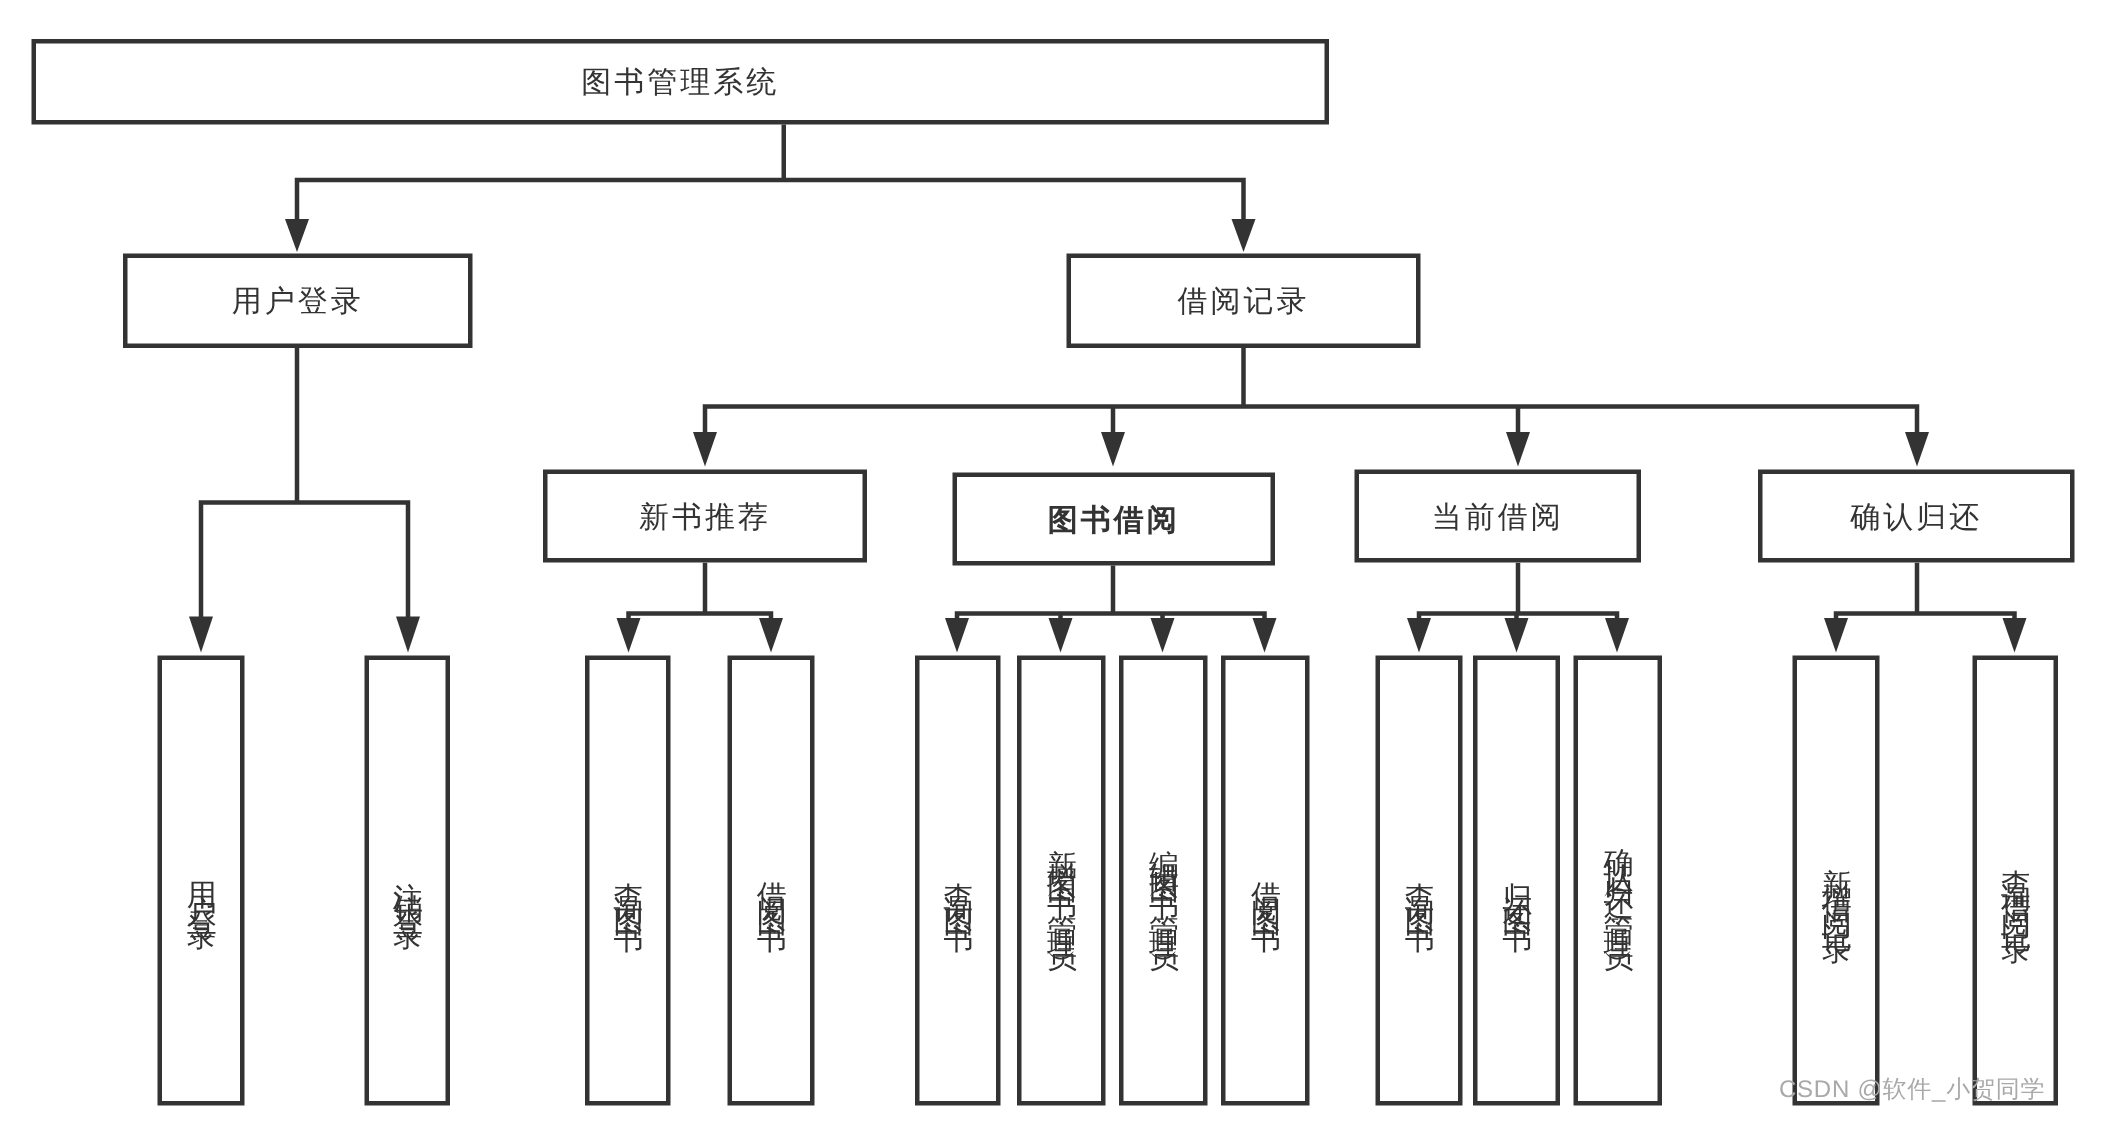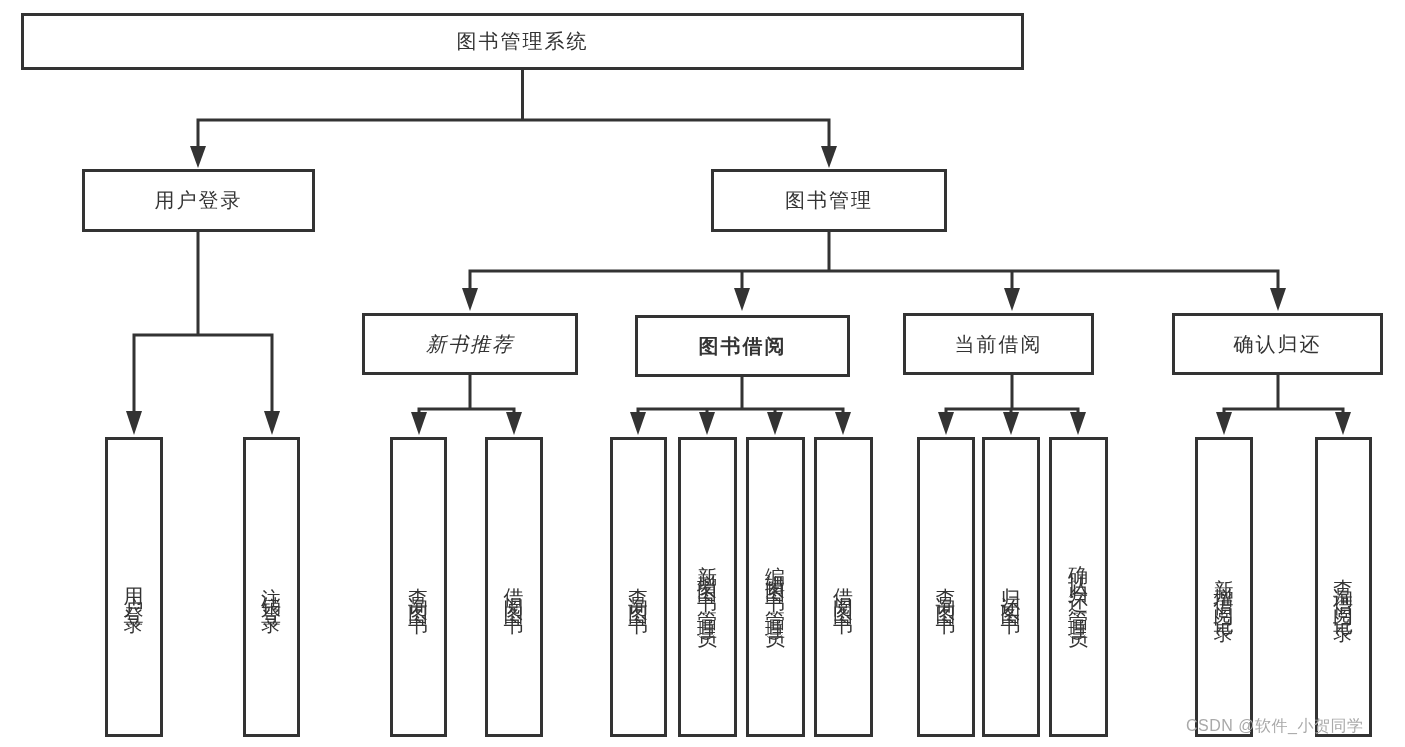--- a/index.html
+++ b/index.html
@@ -95,26 +95,26 @@
       <polygon points="1003,412 1019,412 1011,435" stroke="none"></polygon>
       <polygon points="1070,412 1086,412 1078,435" stroke="none"></polygon>
     </g>
     <g stroke="#333333" stroke-width="3" fill="#333333">
       <path d="M1278 375 V409 M1222.5 409 H1344.5 M1224 409 V414 M1343 409 V414" fill="none"></path>
       <polygon points="1216,412 1232,412 1224,435" stroke="none"></polygon>
       <polygon points="1335,412 1351,412 1343,435" stroke="none"></polygon>
     </g>
   </svg>
 
-  <div class="box" style="left:21px; top:13px; width:1003px; height:57px;">图书管理系统</div>
+  <div class="box" style="left:21px; top:26px; width:865px; height:57px;">图书管理系统</div>
 
   <div class="box h-node" style="left:82px; top:169px; width:233px;">用户登录</div>
-  <div class="box h-node" style="left:711px; top:169px; width:236px;">图书管理</div>
+  <div class="box h-node" style="left:711px; top:169px; width:236px;">借阅记录</div>
 
-  <div class="box" style="left:362px; top:313px; width:216px; height:62px;font-style:italic;">新书推荐</div>
+  <div class="box" style="left:362px; top:313px; width:216px; height:62px;">新书推荐</div>
   <div class="box" style="left:635px; top:315px; width:215px; height:62px;font-weight:bold;">图书借阅</div>
   <div class="box" style="left:903px; top:313px; width:191px; height:62px;">当前借阅</div>
   <div class="box" style="left:1172px; top:313px; width:211px; height:62px;">确认归还</div>
 
   <div class="box leaf" style="left:105px; width:58px;">用户登录</div>
   <div class="box leaf" style="left:243px; width:57px;">注销登录</div>
 
   <div class="box leaf" style="left:390px; width:57px;">查询图书</div>
   <div class="box leaf" style="left:485px; width:58px;">借阅图书</div>
 

